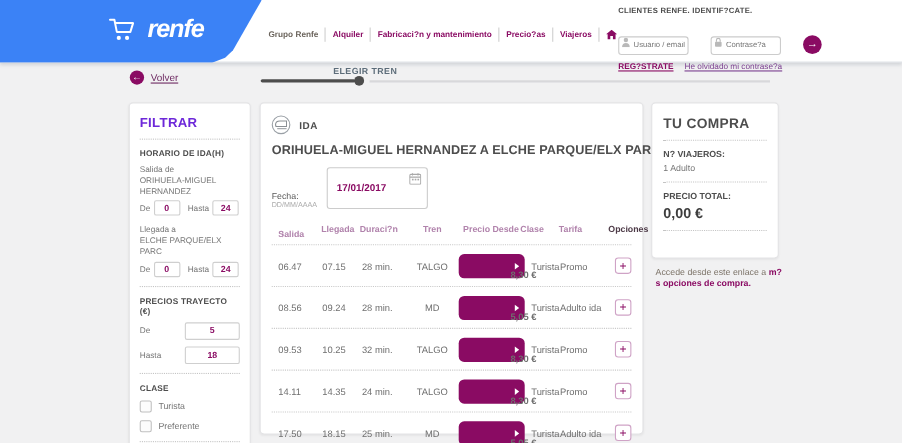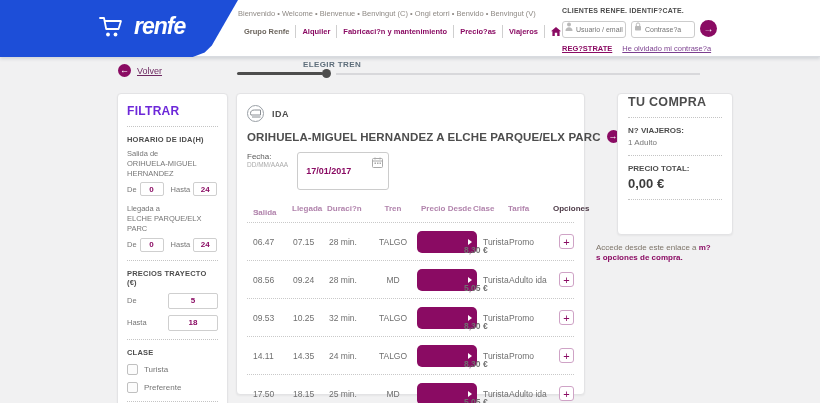--- a/index.html
+++ b/index.html
@@ -3,34 +3,34 @@
 <meta charset="utf-8">
 <style>
   * { margin:0; padding:0; box-sizing:border-box; }
   html,body { font-family:"Liberation Sans","DejaVu Sans",sans-serif; }
   body { background:#e8e8ea; }
   #screen { position:relative; width:820px; height:403px; background:#f1f1f2; overflow:hidden; }
 
   
   .hdr { position:absolute; left:0; top:0; width:820px; height:57px; background:#fff;
          border-bottom:1px solid #d8dbe0; box-shadow:0 2px 3px rgba(120,130,145,.25); z-index:5; }
-  .hdr-purple { position:absolute; left:0; top:0; width:238px; height:57px; background:#1d4ed8;
+  .hdr-purple { position:absolute; left:0; top:0; width:238px; height:57px; background:#3b82f6;
          clip-path:polygon(0 0,100% 0,89% 80%,86% 92%,81% 100%,0 100%);text-decoration:underline; }
   .logo-wrap { position:absolute; left:98px; top:13px; display:flex; align-items:center; gap:8px; color:#fff; }
   .logo-text { font-size:23px; font-weight:bold; font-style:italic; letter-spacing:-1px; }
   .welcome { position:absolute; left:238px; top:9px; width:340px; font-size:7.5px; color:#8f8a85; }
   .mainnav { position:absolute; left:238px; top:25px; display:flex; align-items:center; }
   .mainnav .nav-item { font-size:7.5px; font-weight:bold; color:#8a0b63; padding:2px 6px;
          border-right:1px solid #cfcfcf; cursor:pointer; white-space:nowrap; }
   .mainnav .nav-item:first-child { color:#6b645c; }
   .mainnav .nav-home { padding:1px 6px; border-right:none; cursor:pointer; display:flex; }
 
   .login { position:absolute; left:562px; top:7px; width:250px; }
   .login-title { font-size:7px; font-weight:bold; color:#4b4b4b; letter-spacing:.2px; }
-  .login-row { display:flex; align-items:center; gap:5px; margin-top:4px; }
+  .login-row { display:flex; align-items:center; gap:20px; margin-top:16px; }
   .login-input { position:relative; }
   .login-input input { width:64px; height:17px; border:1px solid #ccc; border-radius:3px;
          font-size:7px; color:#9a9a9a; padding:0 2px 0 13px; background:#fff; font-family:inherit; }
   .login-input .in-ic { position:absolute; left:3px; top:4px; }
   .go-btn { width:17px; height:17px; border-radius:50%; background:#8a0b63; border:none; color:#fff;
          font-size:10px; line-height:15px; text-align:center; cursor:pointer; }
   .go-btn::before { content:"\2192"; }
   .login-links { margin-top:6px; display:flex; gap:10px; }
   .login-links a { font-size:7.5px; color:#8a0b63; text-decoration:underline; cursor:pointer; }
   .login-links a.reg { font-weight:bold; }
@@ -73,21 +73,21 @@
   #results-card { left:236px; top:93px; width:349px; height:302px; padding:9px 10px; }
   .ida-row { display:flex; align-items:center; gap:8px; margin:2px 0 8px; }
   .ida-circle { width:17px; height:17px; border:1px solid #9aa0a6; border-radius:50%;
          display:flex; align-items:center; justify-content:center; }
   .ida-label { font-size:9px; font-weight:bold; color:#4d4d4d; letter-spacing:.5px; }
   .route-row { display:flex; align-items:center; gap:6px; margin-bottom:9px; }
   .route-title { font-size:11.5px; font-weight:bold; color:#4d4d4d; letter-spacing:.1px; white-space:nowrap; }
   .fwd-circle { width:13px; height:13px; border-radius:50%; background:#8a0b63; color:#fff; font-size:9px;
          line-height:13px; text-align:center; cursor:pointer; flex:0 0 auto; }
   .fwd-circle::before { content:"\2192"; }
-  .fecha-row { display:flex; align-items:flex-start; gap:9px; margin-bottom:10px; }
+  .fecha-row { display:flex; align-items:flex-end; gap:9px; margin-bottom:10px; }
   .fecha-labels .l1 { font-size:8px; color:#5a5a5a; }
   .fecha-labels .l2 { font-size:6.5px; color:#ababab; }
   .fecha-input { position:relative; }
   .fecha-input input { width:92px; height:38px; border:1px solid #ccc; border-radius:3px; padding:0 20px 0 8px;
          font-size:9px; font-weight:bold; color:#8a0b63; font-family:inherit; }
   .cal-ic { position:absolute; right:6px; top:5px; }
 
   .ttable { position:relative; }
   .thead { position:relative; height:22px; }
   .thead span { position:absolute; top:4px; font-size:8px; font-weight:bold; color:#b183ac; white-space:nowrap; }
@@ -107,21 +107,21 @@
          border:none; border-radius:5px; color:#fff; font-size:8.5px; font-weight:bold; text-align:right;
          padding-right:13px; cursor:pointer; font-family:inherit; }
   .price-pill .tri { position:absolute; right:5px; top:8px; width:0; height:0;
          border-left:4px solid #fff; border-top:3px solid transparent; border-bottom:3px solid transparent; }
   .plus-btn { position:absolute; left:312px; top:11px; width:15px; height:15px; background:#fff;
          border:1px solid #cfa3c6; border-radius:3px; color:#8a0b63; font-size:11px; line-height:12px;
          text-align:center; cursor:pointer; padding:0; font-family:inherit; }
   .plus-btn::before { content:"+"; }
 
   
-  #cart-card { left:592px; top:93px; width:116px; height:142px; padding:1px 10px;margin-left:25px; }
+  #cart-card { left:592px; top:93px; width:116px; height:142px; padding:11px 10px; }
   .cart-title { font-size:12.5px; font-weight:bold; color:#4d4d4d; letter-spacing:.3px; }
   .cart-lbl { font-size:8px; font-weight:bold; color:#4d4d4d; margin-bottom:3px; }
   .cart-val { font-size:8px; color:#767676; }
   .cart-total { font-size:13px; font-weight:bold; color:#3d3d3d; margin-top:2px; }
   .more-opts { position:absolute; left:596px; top:243px; width:118px; font-size:8px; line-height:1.3; }
   .more-opts .t1 { color:#7d7469;margin-top:16px; }
   .more-opts a { color:#8a0b63; font-weight:bold; cursor:pointer; text-decoration:none; }
 
   svg { display:block; }
 </style>
@@ -137,21 +137,20 @@
           <svg width="28" height="24" viewBox="0 0 28 24" fill="none" stroke="#fff" stroke-width="1.8" stroke-linecap="round" stroke-linejoin="round">
             <path d="M2 3 h4 l2.2 11 h12.3 l2.5 -8 H7"></path>
             <circle cx="10" cy="19.5" r="1.9" fill="#fff" stroke="none"></circle>
             <circle cx="17.5" cy="19.5" r="1.9" fill="#fff" stroke="none"></circle>
           </svg>
         </span>
         <span class="logo-text">renfe</span>
       </div>
     </div>
 
-    <div class="welcome">Bienvenido • Welcome • Bienvenue • Benvingut (C) • Ongi etorri • Benvido • Benvingut (V)</div>
 
     <div class="mainnav">
       <span class="nav-item">Grupo Renfe</span>
       <span class="nav-item">Alquiler</span>
       <span class="nav-item">Fabricaci?n y mantenimiento</span>
       <span class="nav-item">Precio?as</span>
       <span class="nav-item">Viajeros</span>
       <span class="nav-home">
         <svg width="10" height="9" viewBox="0 0 10 9">
             <path d="M5 0 L10 4.2 H8.6 V9 H6.2 V5.8 H3.8 V9 H1.4 V4.2 H0 Z" fill="#8a0b63"></path>

